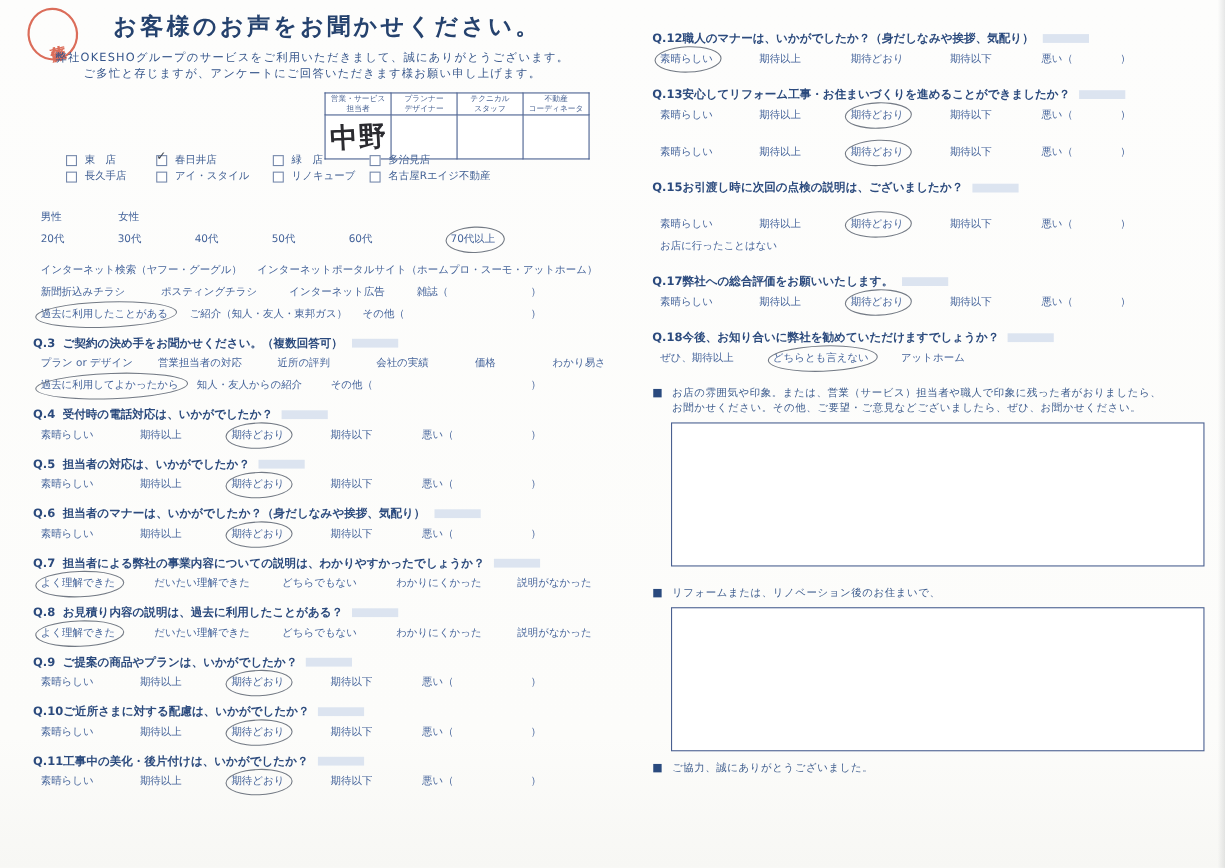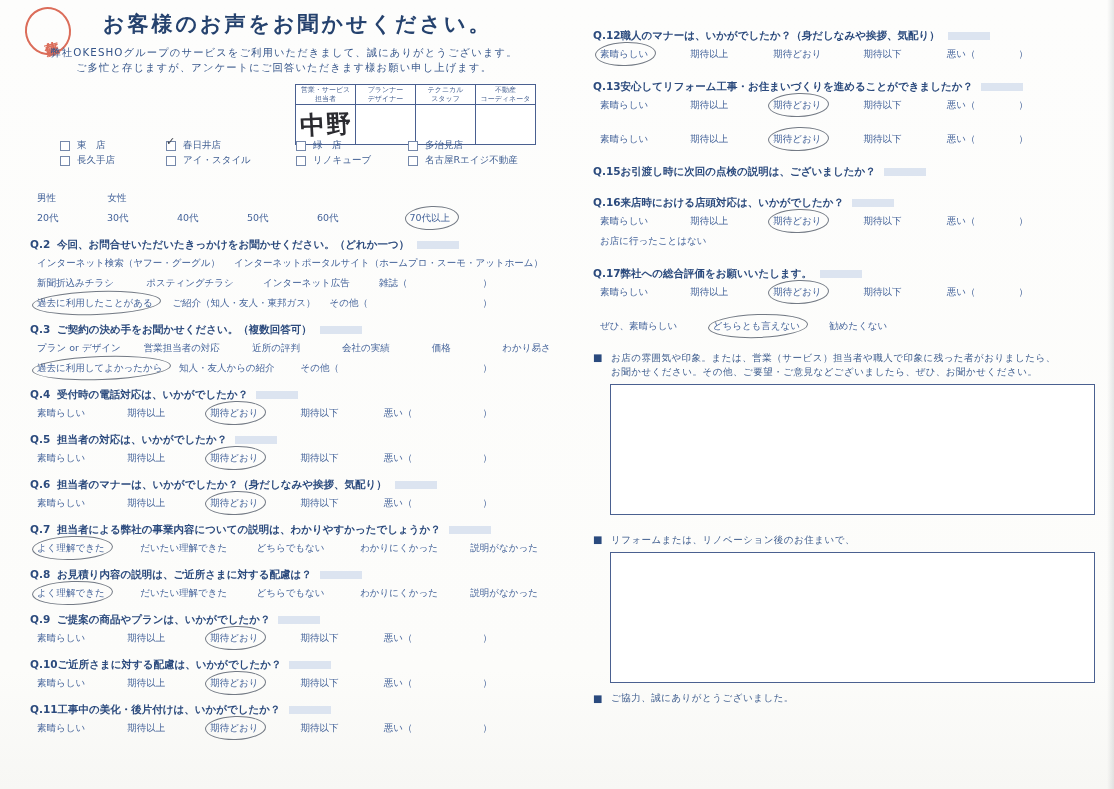--- a/index.html
+++ b/index.html
@@ -25,21 +25,21 @@
   
   .staff-table{position:absolute;left:295px;top:84px;border-collapse:collapse;background:#fff;}
   .staff-table th,.staff-table td{border:1px solid #4a6090;width:57px;padding:1px;}
   .staff-table th{font-size:7px;font-weight:normal;color:#4a6494;line-height:8.5px;text-align:center;}
   .staff-table td{height:37px;text-align:center;vertical-align:middle;}
   .handwritten{font-family:"DejaVu Serif",serif;font-size:25px;font-weight:bold;color:#2b2b30;
     display:inline-block;transform:rotate(-3deg);letter-spacing:1px;}
 
   
   .branches{position:absolute;left:60px;top:138px;font-size:9.5px;color:#3f5e92;}
-  .branch-row{display:flex;align-items:center;height:15px;gap:24px;}
+  .branch-row{display:flex;align-items:center;height:15px;}
   .branch{display:flex;align-items:center;white-space:nowrap;}
   .branch-row .branch:nth-child(1){width:82px;}
   .branch-row .branch:nth-child(2){width:106px;}
   .branch-row .branch:nth-child(3){width:88px;}
   .cb{width:8px;height:8px;border:1px solid #7588aa;margin-right:7px;position:relative;flex:none;background:#fff;}
   .cb .check{position:absolute;left:-1px;top:-7px;font-size:11px;color:#3a3f48;}
 
   
   .qcol{position:absolute;}
   .qcol.left{left:30px;top:186px;width:512px;}
@@ -164,21 +164,20 @@
         <div class="opt-row">
           <span class="opt" style="margin-right: 48.4px;">20代</span>
           <span class="opt" style="margin-right: 48.4px;">30代</span>
           <span class="opt" style="margin-right: 48.4px; text-align: right;">40代</span>
           <span class="opt" style="margin-right: 48.4px;">50代</span>
           <span class="opt" style="margin-right: 71px;">60代</span>
           <span class="opt circled" style="margin-right: 42px;">70代以上</span>
         </div>
       </div>
       <div class="q">
-        <div class="q-head"><span class="qnum">Q.2</span><span>今回、お問合せいただいたきっかけをお聞かせください。（どれか一つ）</span></div>
         <div class="opt-row">
           <span class="opt" style="margin-right: 14px;">インターネット検索（ヤフー・グーグル）</span>
           <span class="opt" style="margin-right: 14px;">インターネットポータルサイト（ホームプロ・スーモ・アットホーム）</span>
         </div>
         <div class="opt-row">
           <span class="opt" style="margin-right: 32.4px;">新聞折込みチラシ</span>
           <span class="opt" style="margin-right: 29.2px;">ポスティングチラシ</span>
           <span class="opt" style="margin-right: 29.2px;">インターネット広告</span>
           <span class="opt open">雑誌（</span>
           <span class="opt close">）</span>
@@ -244,21 +243,21 @@
         <div class="q-head"><span class="qnum">Q.7</span><span>担当者による弊社の事業内容についての説明は、わかりやすかったでしょうか？</span></div>
         <div class="opt-row">
           <span class="opt circled" style="margin-right: 35.6px;">よく理解できた</span>
           <span class="opt" style="margin-right: 29.2px;">だいたい理解できた</span>
           <span class="opt" style="margin-right: 35.6px;">どちらでもない</span>
           <span class="opt" style="margin-right: 32.4px;">わかりにくかった</span>
           <span class="opt" style="margin-right: 35.6px;">説明がなかった</span>
         </div>
       </div>
       <div class="q">
-        <div class="q-head"><span class="qnum">Q.8</span><span>お見積り内容の説明は、ご近所さまに対する配慮は？</span></div>
+        <div class="q-head"><span class="qnum">Q.8</span><span>お見積り内容の説明は、過去に利用したことがある？</span></div>
         <div class="opt-row">
           <span class="opt circled" style="margin-right: 35.6px;">よく理解できた</span>
           <span class="opt" style="margin-right: 29.2px;">だいたい理解できた</span>
           <span class="opt" style="margin-right: 35.6px;">どちらでもない</span>
           <span class="opt" style="margin-right: 32.4px;">わかりにくかった</span>
           <span class="opt" style="margin-right: 35.6px;">説明がなかった</span>
         </div>
       </div>
       <div class="q">
         <div class="q-head"><span class="qnum">Q.9</span><span>ご提案の商品やプランは、いかがでしたか？</span></div>
@@ -326,21 +325,20 @@
             <span class="opt circled" style="margin-right: 42px;">期待どおり</span>
             <span class="opt" style="margin-right: 45.2px;">期待以下</span>
             <span class="opt open">悪い（</span>
             <span class="opt close">）</span>
           </div>
         </div>
         <div class="q">
           <div class="q-head"><span class="qnum">Q.15</span><span>お引渡し時に次回の点検の説明は、ございましたか？</span></div>
         </div>
         <div class="q">
-          <div class="q-head"><span class="qnum">Q.16</span><span>来店時における店頭対応は、いかがでしたか？</span></div>
           <div class="opt-row">
             <span class="opt" style="margin-right: 42px;">素晴らしい</span>
             <span class="opt" style="margin-right: 45.2px;">期待以上</span>
             <span class="opt circled" style="margin-right: 42px;">期待どおり</span>
             <span class="opt" style="margin-right: 45.2px;">期待以下</span>
             <span class="opt open">悪い（</span>
             <span class="opt close">）</span>
           </div>
           <div class="opt-row">
             <span class="opt" style="margin-right: 22.8px;">お店に行ったことはない</span>
@@ -351,24 +349,25 @@
           <div class="opt-row">
             <span class="opt" style="margin-right: 42px;">素晴らしい</span>
             <span class="opt" style="margin-right: 45.2px;">期待以上</span>
             <span class="opt circled" style="margin-right: 42px;">期待どおり</span>
             <span class="opt" style="margin-right: 45.2px;">期待以下</span>
             <span class="opt open">悪い（</span>
             <span class="opt close">）</span>
           </div>
         </div>
         <div class="q">
-          <div class="opt-row">
-            <span class="opt" style="margin-right: 35.6px;">ぜひ、素晴らしい</span>
+          <div class="q-head"><span class="qnum">Q.18</span><span>今後、お知り合いに弊社を勧めていただけますでしょうか？</span></div>
+          <div class="opt-row">
+            <span class="opt" style="margin-right: 35.6px;">ぜひ、期待以上</span>
             <span class="opt circled" style="margin-right: 29.2px;">どちらとも言えない</span>
-            <span class="opt" style="margin-right: 38.8px;">勧めたくない</span>
+            <span class="opt" style="margin-right: 38.8px;">アットホーム</span>
           </div>
         </div>
       </div>
     <div id="comments">
         <div class="comment first">
           <div class="c-line">
             <span class="bullet">■</span>
             <span>お店の雰囲気や印象。または、営業（サービス）担当者や職人で印象に残った者がおりましたら、</span>
           </div>
           <div class="c-line">

